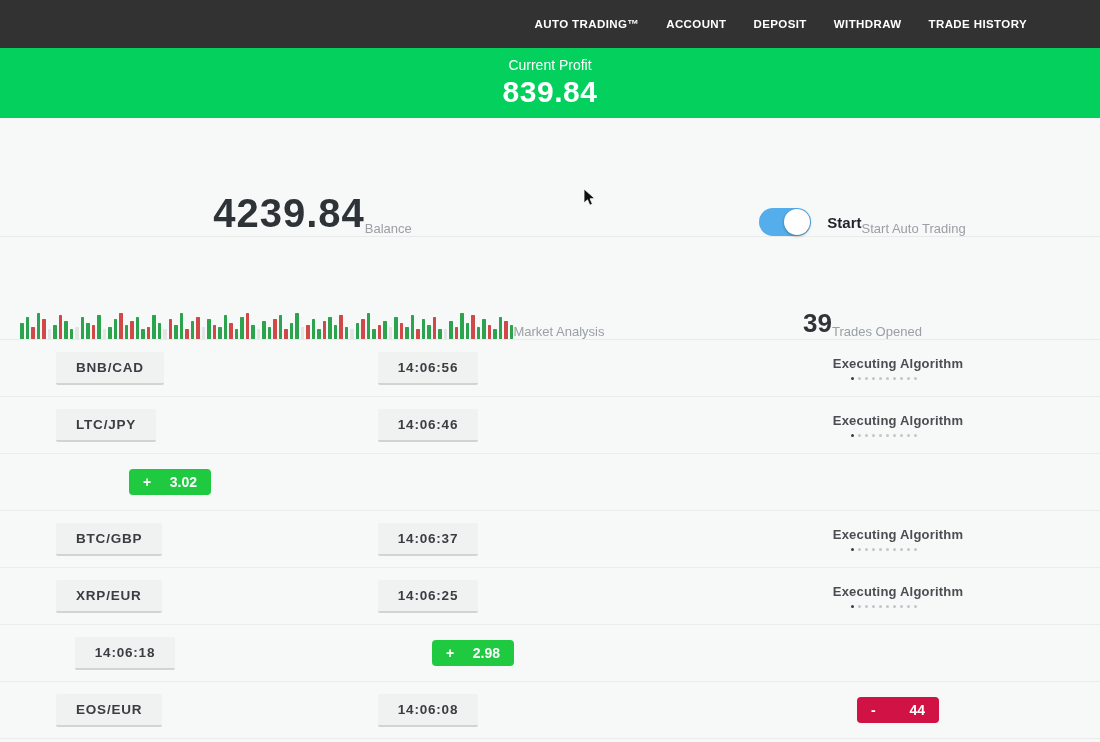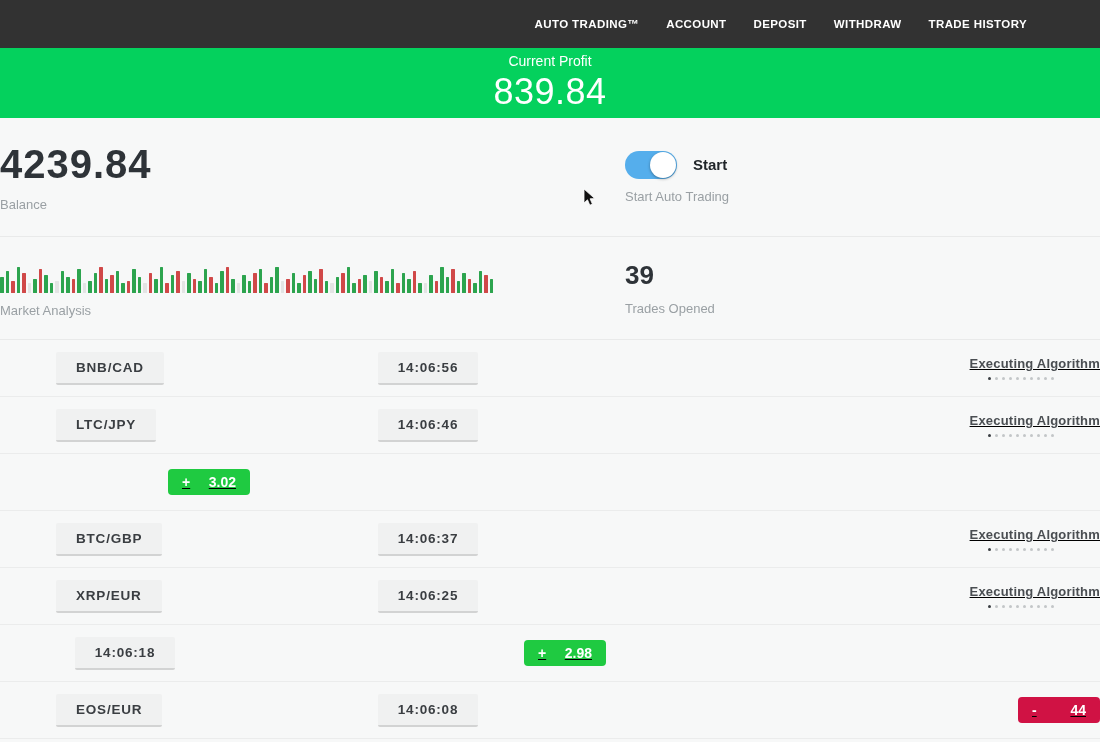--- a/index.html
+++ b/index.html
@@ -35,32 +35,31 @@
   .banner {
     height: 70px;
     background: #04d15d;
     color: #ffffff;
     display: flex;
     flex-direction: column;
     align-items: center;
     justify-content: center;
   }
   .banner-label { font-size: 14px; margin-bottom: 2px; }
-  .banner-value { font-size: 36px; font-weight: normal; letter-spacing: 0.5px; }
+  .banner-value { font-size: 30px; font-weight: bold; letter-spacing: 0.5px; }
 
   
   .summary-row {
     display: grid;
     grid-template-columns: 625px 1fr;
     border-bottom: 1px solid #e9eaea;
   }
   .summary-cell {
     display: flex;
-    flex-direction: column;
-    align-items: flex-start;
+    align-items: flex-end;
     justify-content: center;
   }
   .row-1 { height: 119px; }
   .row-2 { height: 103px; }
 
   .balance-value {
     font-size: 40px;
     font-weight: bold;
     color: #2e3338;
     letter-spacing: 1px;
@@ -104,21 +103,21 @@
   
   .trade-row {
     height: 57px;
     display: grid;
     grid-template-columns: 250px 356px 1fr;
     align-items: center;
     border-bottom: 1px solid #ebecec;
   }
   .cell-pair { padding-left: 56px; }
   .cell-time { display: flex; justify-content: center; }
-  .cell-status { display: flex; justify-content: flex-end; text-decoration: underline; }
+  .cell-status { display: flex; justify-content: center; }
   .cell-status > * { margin-left: 90px; }
 
   .chip {
     display: inline-block;
     padding: 8px 20px;
     min-width: 90px;
     text-align: center;
     background: #f0f1f1;
     border-bottom: 2px solid #d2d3d3;
     border-radius: 2px;

